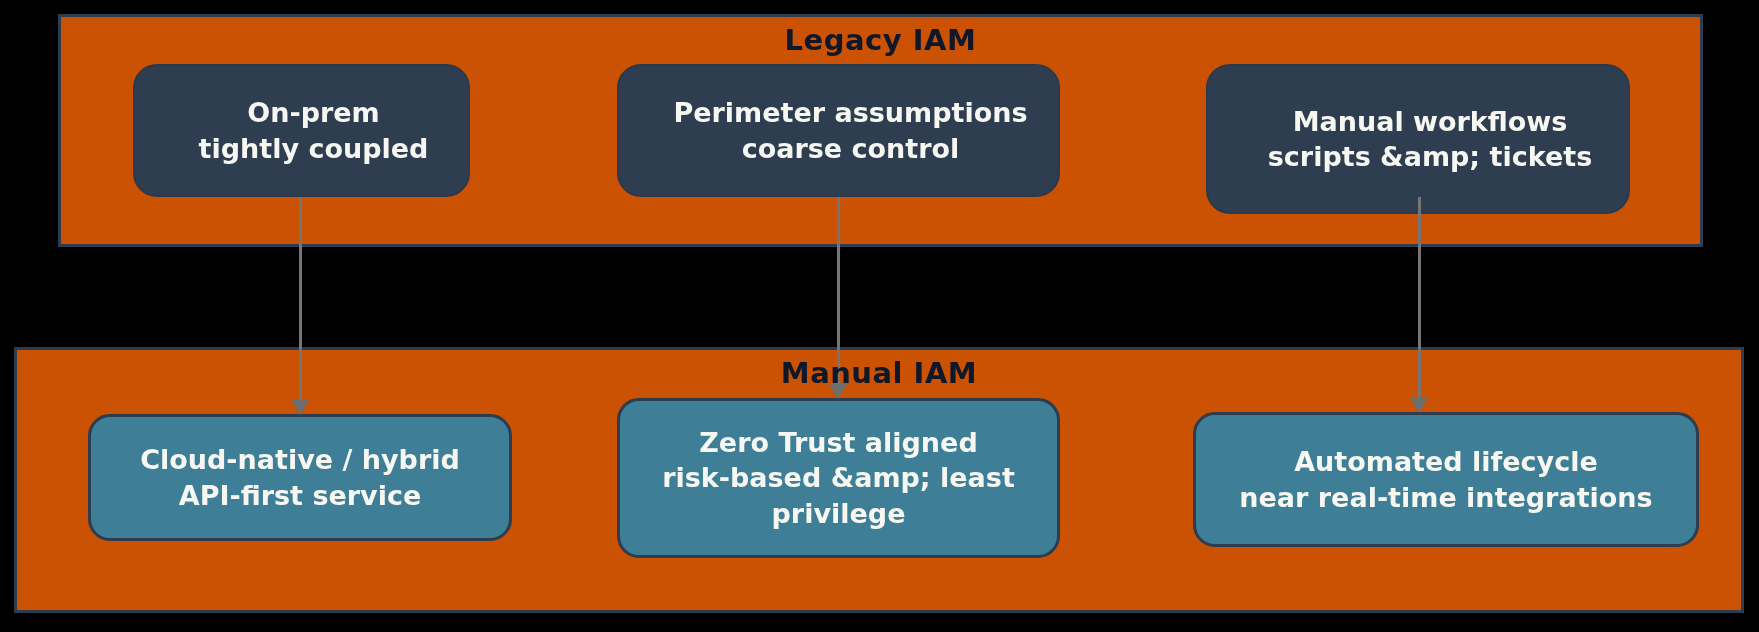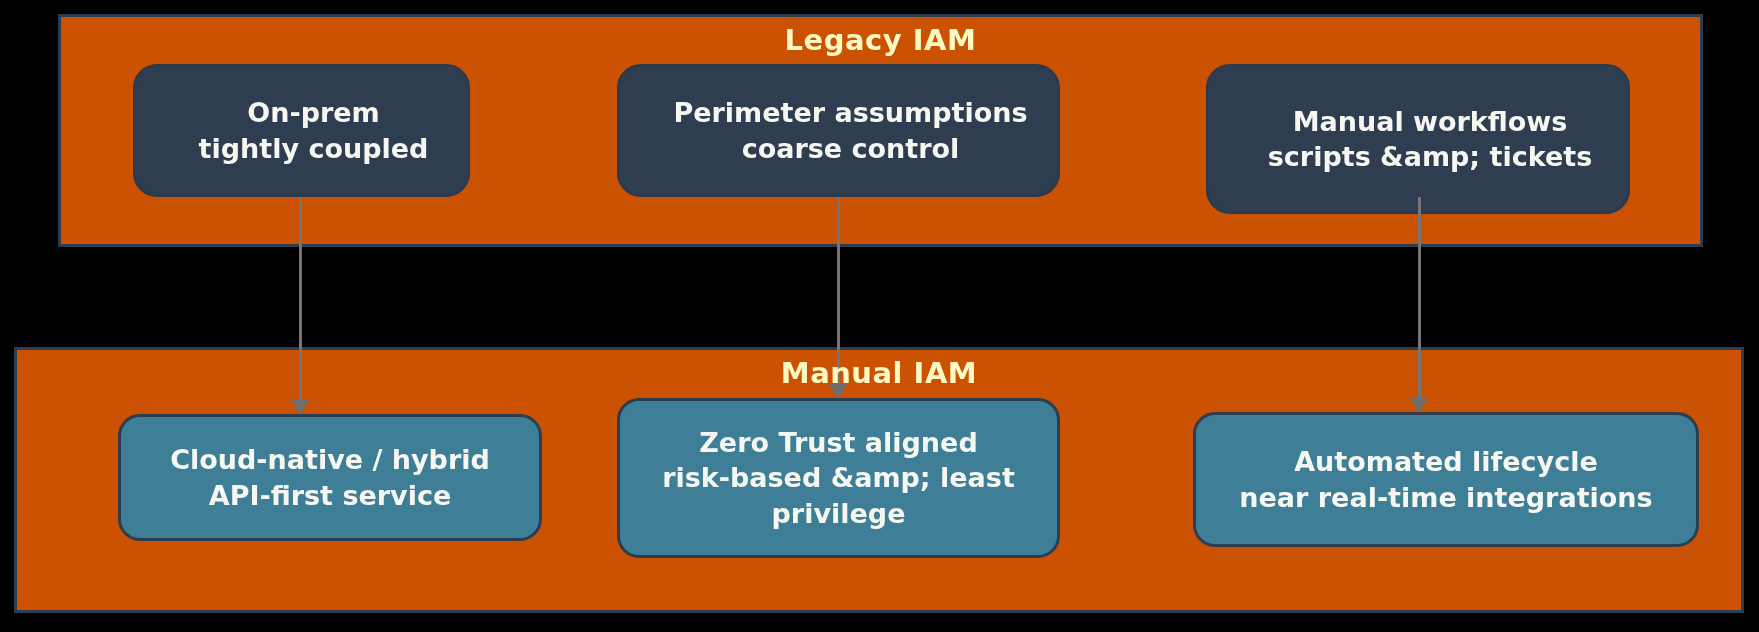--- a/index.html
+++ b/index.html
@@ -25,21 +25,21 @@
   .container-modern { left: 14px;  top: 347px; width: 1730px; height: 266px; }
   .container-title {
     position: absolute;
     left: 0; right: 0;
     top: 6px;
     text-align: center;
     font-size: 29px;
     font-weight: bold;
     letter-spacing: 0.5px;
     z-index: 6;
-    color: #fef9c3;
+    color: #0f172a;
   }
   .node {
     position: absolute;
     box-sizing: border-box;
     display: flex;
     align-items: center;
     justify-content: center;
     text-align: center;
     white-space: pre-line;
     font-size: 27px;
@@ -55,21 +55,21 @@
     padding-left: 24px;
   }
   .node-modern {
     background: #3E7E96;
     border: 3px solid #2D3C4E;
     border-radius: 22px;
   }
   .lbox1 { left: 133px;  top: 64px;  width: 337px; height: 133px; }
   .lbox2 { left: 617px;  top: 64px;  width: 443px; height: 133px; text-align: center; }
   .lbox3 { left: 1206px; top: 64px;  width: 424px; height: 150px; }
-  .mbox1 { left: 88px;   top: 414px; width: 424px; height: 127px; margin-left: 30px; }
+  .mbox1 { left: 88px;   top: 414px; width: 424px; height: 127px; }
   .mbox2 { left: 617px;  top: 398px; width: 443px; height: 160px; }
   .mbox3 { left: 1193px; top: 412px; width: 506px; height: 135px; text-align: center; }
   .arrow {
     position: absolute;
     width: 18px;
     z-index: 5;
   }
   .arrow .arrow-line {
     position: absolute;
     left: 7.5px;

